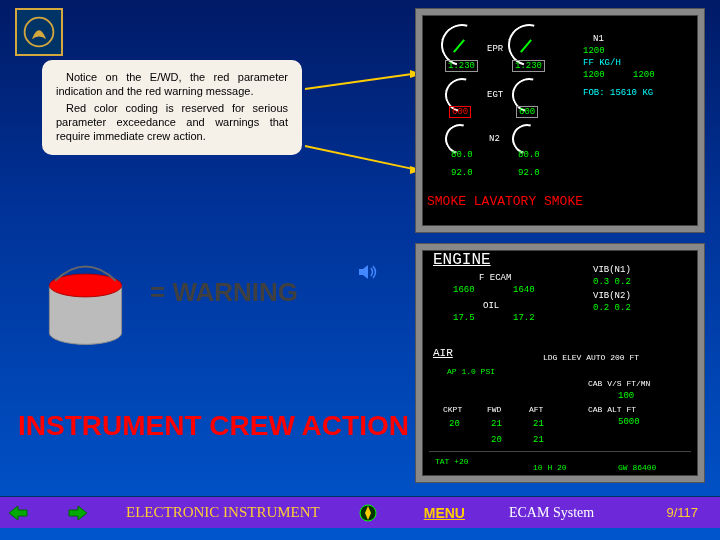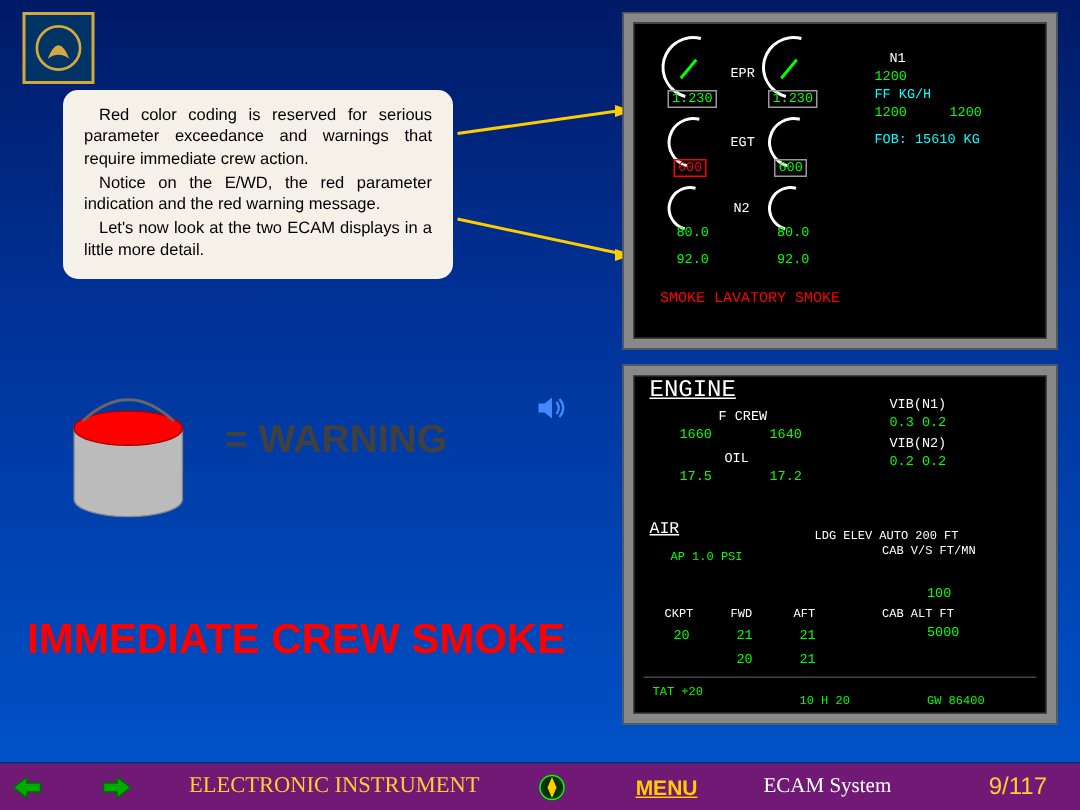--- a/index.html
+++ b/index.html
@@ -81,23 +81,23 @@
     border-bottom: 4px solid transparent;
     border-left: 12px solid #ffcc00;
   }
   .arrow-line {
     position: absolute;
     height: 2px;
     background: #ffcc00;
     transform-origin: left center;
   }
   .footer {
-    position: absolute; bottom: 0; left: 0;
+    position: absolute; bottom: 12px; left: 0;
     width: 100%; height: 32px;
-    background: #701a75;
+    background: #6d28d9;
     display: flex;
     align-items: center;
     border-top: 1px solid #003366;
     gap: 24px;
   }
   .nav-btn {
     width: 28px; height: 24px;
     display: flex; align-items: center; justify-content: center;
     cursor: pointer;
     margin: 0 4px;
@@ -117,21 +117,21 @@
     cursor: pointer;
   }
   .footer-subtitle {
     color: #fff;
     font-size: 14px;
     font-family: 'Times New Roman', serif;
     margin-left: 20px;
   }
   .page-num {
     color: #ffcc33;
-    font-size: 16px;
+    font-size: 13px;
     position: absolute;
     right: 22px;
     text-align: center;
   }
   .dial-arc {
     position: absolute;
     border: 2px solid #fff;
     border-radius: 50%;
     border-bottom-color: transparent;
     border-right-color: transparent;
@@ -141,23 +141,22 @@
 <body>
 
 <div class="logo">
   <svg viewBox="0 0 40 40">
     <circle cx="20" cy="20" r="16" fill="none" stroke="#d4a83c" stroke-width="2"></circle>
     <path d="M 12 28 Q 20 8, 28 28 Q 20 22, 12 28" fill="#d4a83c"></path>
   </svg>
 </div>
 
 <div class="textbox">
+  <p>Notice on the E/WD, the red parameter indication and the red warning message.</p>
   <p>Red color coding is reserved for serious parameter exceedance and warnings that require immediate crew action.</p>
-  <p>Notice on the E/WD, the red parameter indication and the red warning message.</p>
-  <p>Let's now look at the two ECAM displays in a little more detail.</p>
 </div>
 
 <div class="arrow-line" style="top:88px; left:305px; width:110px; transform:rotate(-8deg);"></div>
 <div class="arrow" style="top:70px; left:410px;"></div>
 <div class="arrow-line" style="top:145px; left:305px; width:110px; transform:rotate(12deg);"></div>
 <div class="arrow" style="top:166px; left:410px;"></div>
 
 <div class="bucket">
   <svg viewBox="0 0 100 100">
     <ellipse cx="50" cy="30" rx="38" ry="12" fill="#ff0000"></ellipse>
@@ -172,21 +171,21 @@
 <div class="warning-label">= WARNING</div>
 
 <div class="sound-icon">
   <svg viewBox="0 0 24 24">
     <path d="M 4 9 L 8 9 L 13 5 L 13 19 L 8 15 L 4 15 Z" fill="#4488ff"></path>
     <path d="M 16 8 Q 19 12, 16 16" fill="none" stroke="#4488ff" stroke-width="1.5"></path>
     <path d="M 18 6 Q 23 12, 18 18" fill="none" stroke="#4488ff" stroke-width="1.5"></path>
   </svg>
 </div>
 
-<div class="immediate">IMMEDIATE CREW SMOKE</div>
+<div class="immediate">INSTRUMENT CREW ACTION</div>
 
 <div class="ecam-panel ecam-upper">
   <div class="ecam-screen">
 
     <div class="dial-arc" style="top:8px; left:18px; width:42px; height:42px; transform:rotate(-30deg);"></div>
     <div class="dial-arc" style="top:8px; left:85px; width:42px; height:42px; transform:rotate(-30deg);"></div>
     <div style="position:absolute; top:22px; left:35px; width:2px; height:16px; background:#0f0; transform:rotate(40deg);"></div>
     <div style="position:absolute; top:22px; left:102px; width:2px; height:16px; background:#0f0; transform:rotate(40deg);"></div>
     <div class="ecam-text white" style="top:28px; left:64px;">EPR</div>
     <div class="ecam-text green" style="top:44px; left:22px; border:1px solid #999; padding:0 2px;">1.230</div>
@@ -206,43 +205,43 @@
     <div class="ecam-text cyan" style="top:72px; left:160px;">FOB: 15610 KG</div>
 
     <div class="dial-arc" style="top:108px; left:22px; width:30px; height:30px; transform:rotate(-30deg);"></div>
     <div class="dial-arc" style="top:108px; left:89px; width:30px; height:30px; transform:rotate(-30deg);"></div>
     <div class="ecam-text white" style="top:118px; left:66px;">N2</div>
     <div class="ecam-text green" style="top:134px; left:28px;">80.0</div>
     <div class="ecam-text green" style="top:134px; left:95px;">80.0</div>
     <div class="ecam-text green" style="top:152px; left:28px;">92.0</div>
     <div class="ecam-text green" style="top:152px; left:95px;">92.0</div>
 
-    <div class="ecam-text red" style="top:178px; left:17px; font-size:10px;">SMOKE LAVATORY SMOKE</div>
+    <div class="ecam-text red" style="top:178px; left:4px; font-size:13px;">SMOKE LAVATORY SMOKE</div>
   </div>
 </div>
 
 <div class="ecam-panel ecam-lower">
   <div class="ecam-screen">
     <div class="ecam-text white" style="top:0; left:10px; font-size:16px; text-decoration:underline;">ENGINE</div>
-    <div class="ecam-text white" style="top:22px; left:56px;">F CREW</div>
+    <div class="ecam-text white" style="top:22px; left:56px;">F ECAM</div>
     <div class="ecam-text green" style="top:34px; left:30px;">1660</div>
     <div class="ecam-text green" style="top:34px; left:90px;">1640</div>
     <div class="ecam-text white" style="top:50px; left:60px;">OIL</div>
     <div class="ecam-text green" style="top:62px; left:30px;">17.5</div>
     <div class="ecam-text green" style="top:62px; left:90px;">17.2</div>
 
     <div class="ecam-text white" style="top:14px; left:170px;">VIB(N1)</div>
     <div class="ecam-text green" style="top:26px; left:170px;">0.3    0.2</div>
     <div class="ecam-text white" style="top:40px; left:170px;">VIB(N2)</div>
     <div class="ecam-text green" style="top:52px; left:170px;">0.2    0.2</div>
 
     <div class="ecam-text white" style="top:96px; left:10px; font-size:11px; text-decoration:underline;">AIR</div>
     <div class="ecam-text white" style="top:102px; left:120px; font-size:8px;">LDG ELEV AUTO   200 FT</div>
     <div class="ecam-text green" style="top:116px; left:24px; font-size:8px;">AP  1.0 PSI</div>
-    <div class="ecam-text white" style="top:112px; left:165px; font-size:8px;">CAB V/S FT/MN</div>
+    <div class="ecam-text white" style="top:128px; left:165px; font-size:8px;">CAB V/S FT/MN</div>
     <div class="ecam-text green" style="top:140px; left:195px;">100</div>
     <div class="ecam-text white" style="top:154px; left:165px; font-size:8px;">CAB ALT FT</div>
     <div class="ecam-text green" style="top:166px; left:195px;">5000</div>
 
     <div class="ecam-text white" style="top:154px; left:20px; font-size:8px;">CKPT</div>
     <div class="ecam-text white" style="top:154px; left:64px; font-size:8px;">FWD</div>
     <div class="ecam-text white" style="top:154px; left:106px; font-size:8px;">AFT</div>
     <div class="ecam-text green" style="top:168px; left:26px;">20</div>
     <div class="ecam-text green" style="top:168px; left:68px;">21</div>
     <div class="ecam-text green" style="top:168px; left:110px;">21</div>

